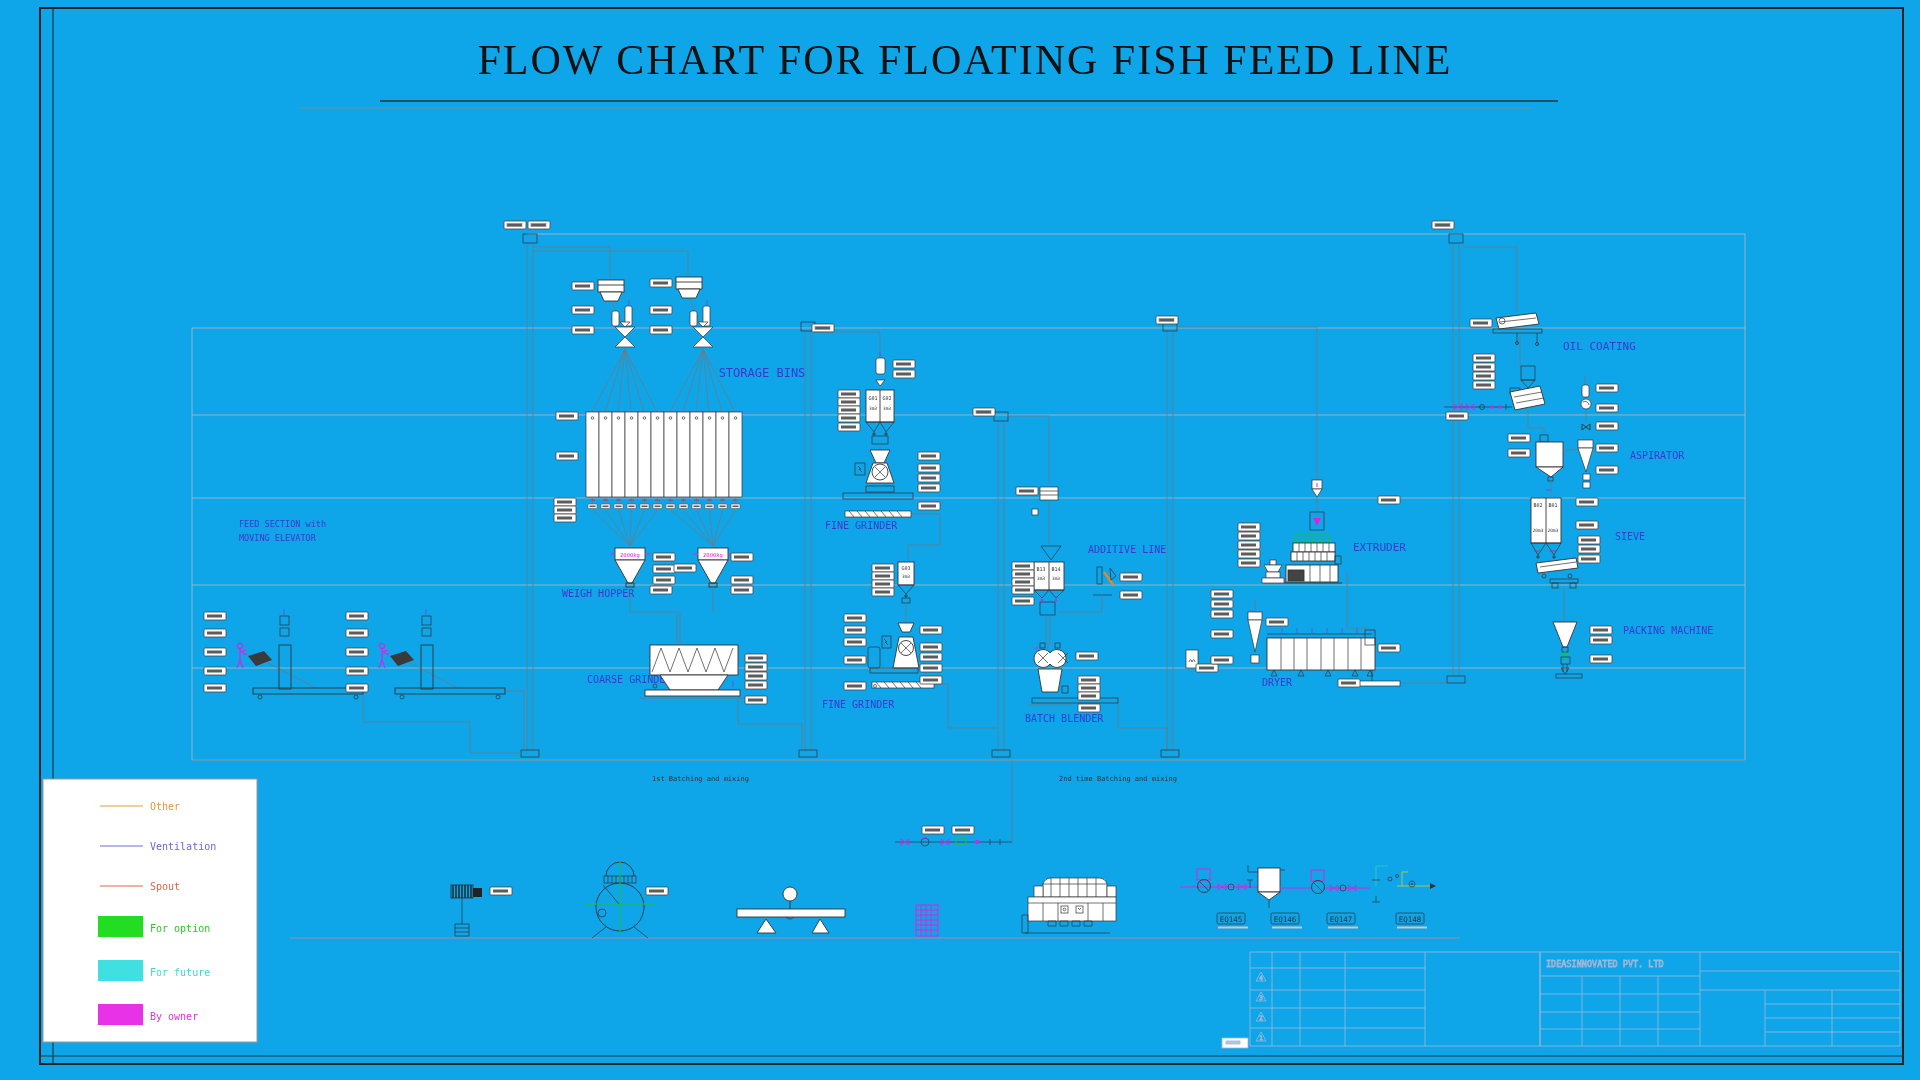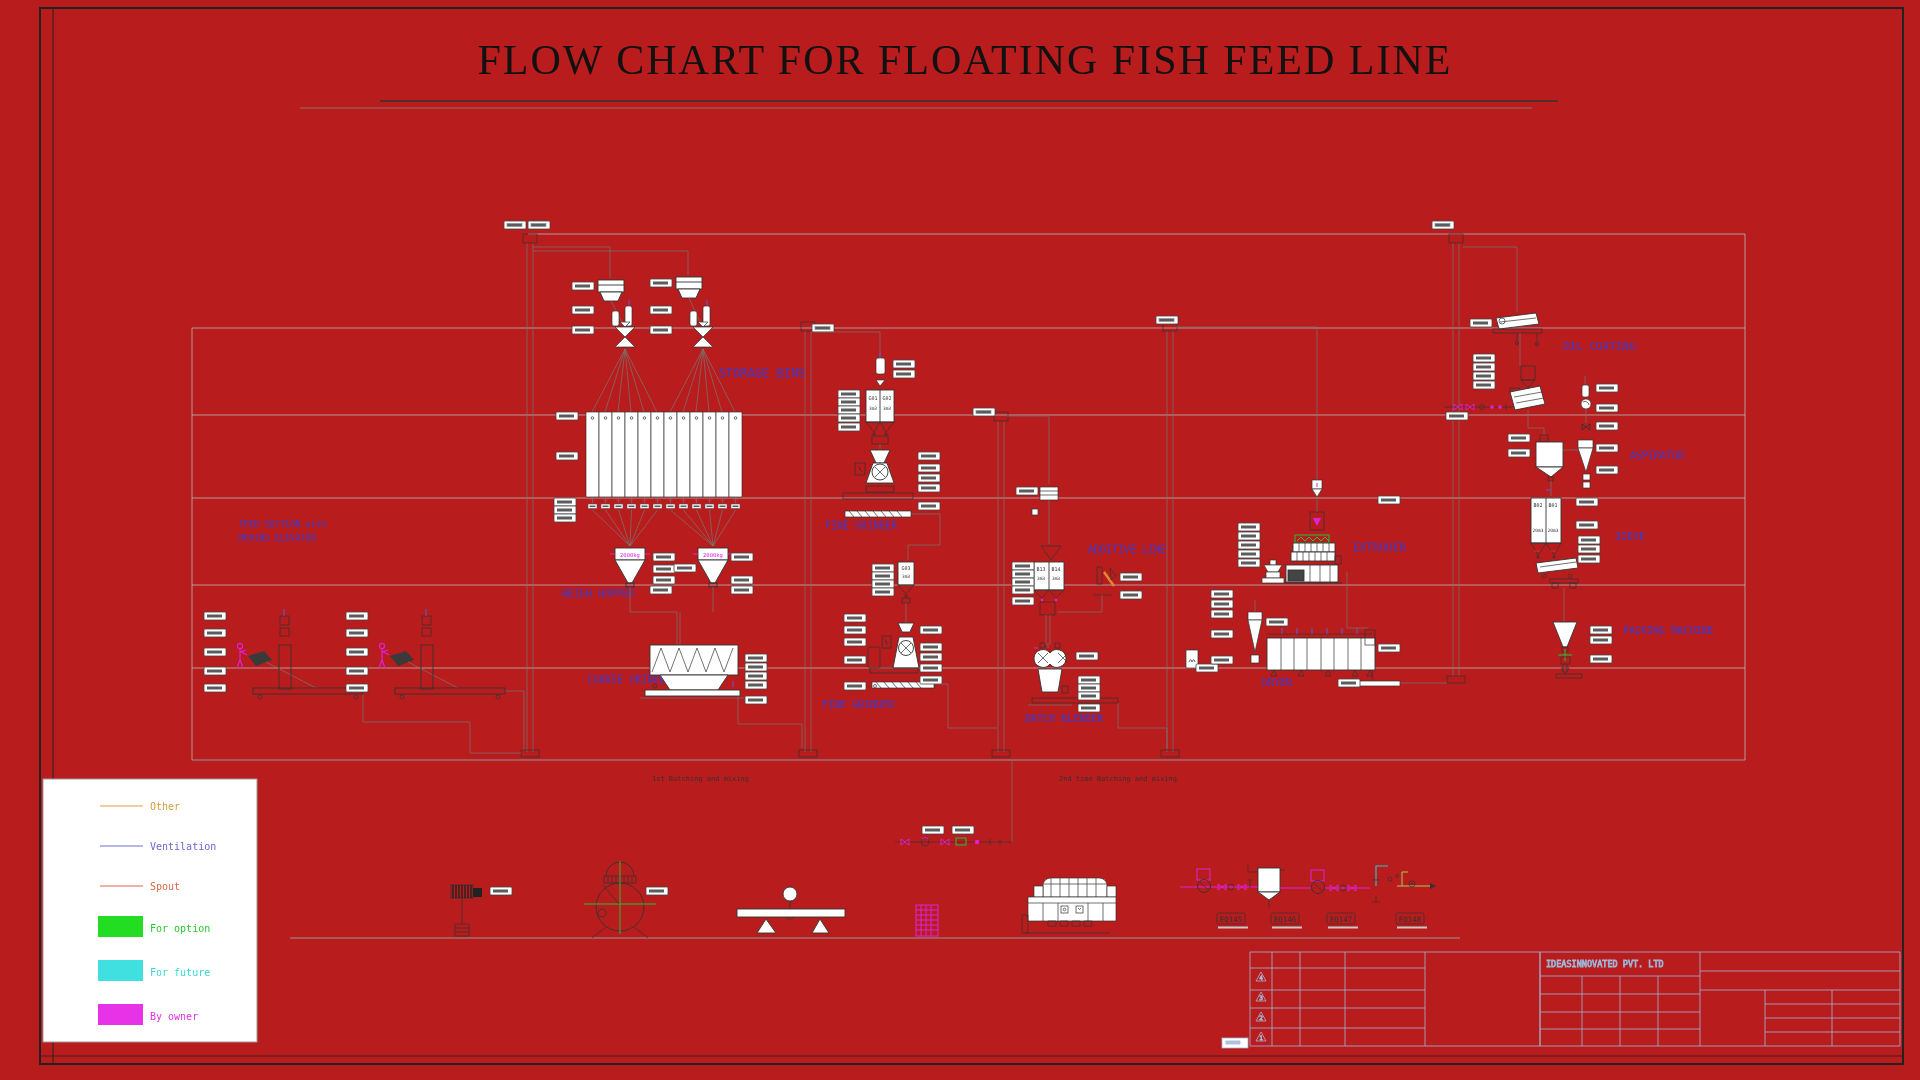--- a/index.html
+++ b/index.html
@@ -1,16 +1,16 @@
 <!DOCTYPE html>
 <html><head>
 <meta charset="utf-8">
 <style>
   html,body{margin:0;padding:0;background:#ffffff;}
-  #sheet{position:relative;width:1920px;height:1080px;background:#b91c1c;overflow:hidden;}
+  #sheet{position:relative;width:1920px;height:1080px;background:#0ea5e9;overflow:hidden;}
   svg{position:absolute;left:0;top:0;}
   svg text{font-family:"DejaVu Sans Mono",monospace;}
   .ttl{font-family:"Liberation Serif",serif;font-size:42px;fill:#111;letter-spacing:2px;}
   .lbl{fill:#3a3ad0;font-size:10px;}
   .lbl2{fill:#3a3ad0;font-size:8.5px;}
   .sm{fill:#333;font-size:7px;}
   .eqt{fill:#333;font-size:7.5px;text-anchor:middle;}
   .mg{fill:#dd22dd;font-size:5.5px;text-anchor:middle;}
   .bn{fill:#333;font-size:5px;text-anchor:middle;}
   .bn2{fill:#333;font-size:4.5px;text-anchor:middle;}

